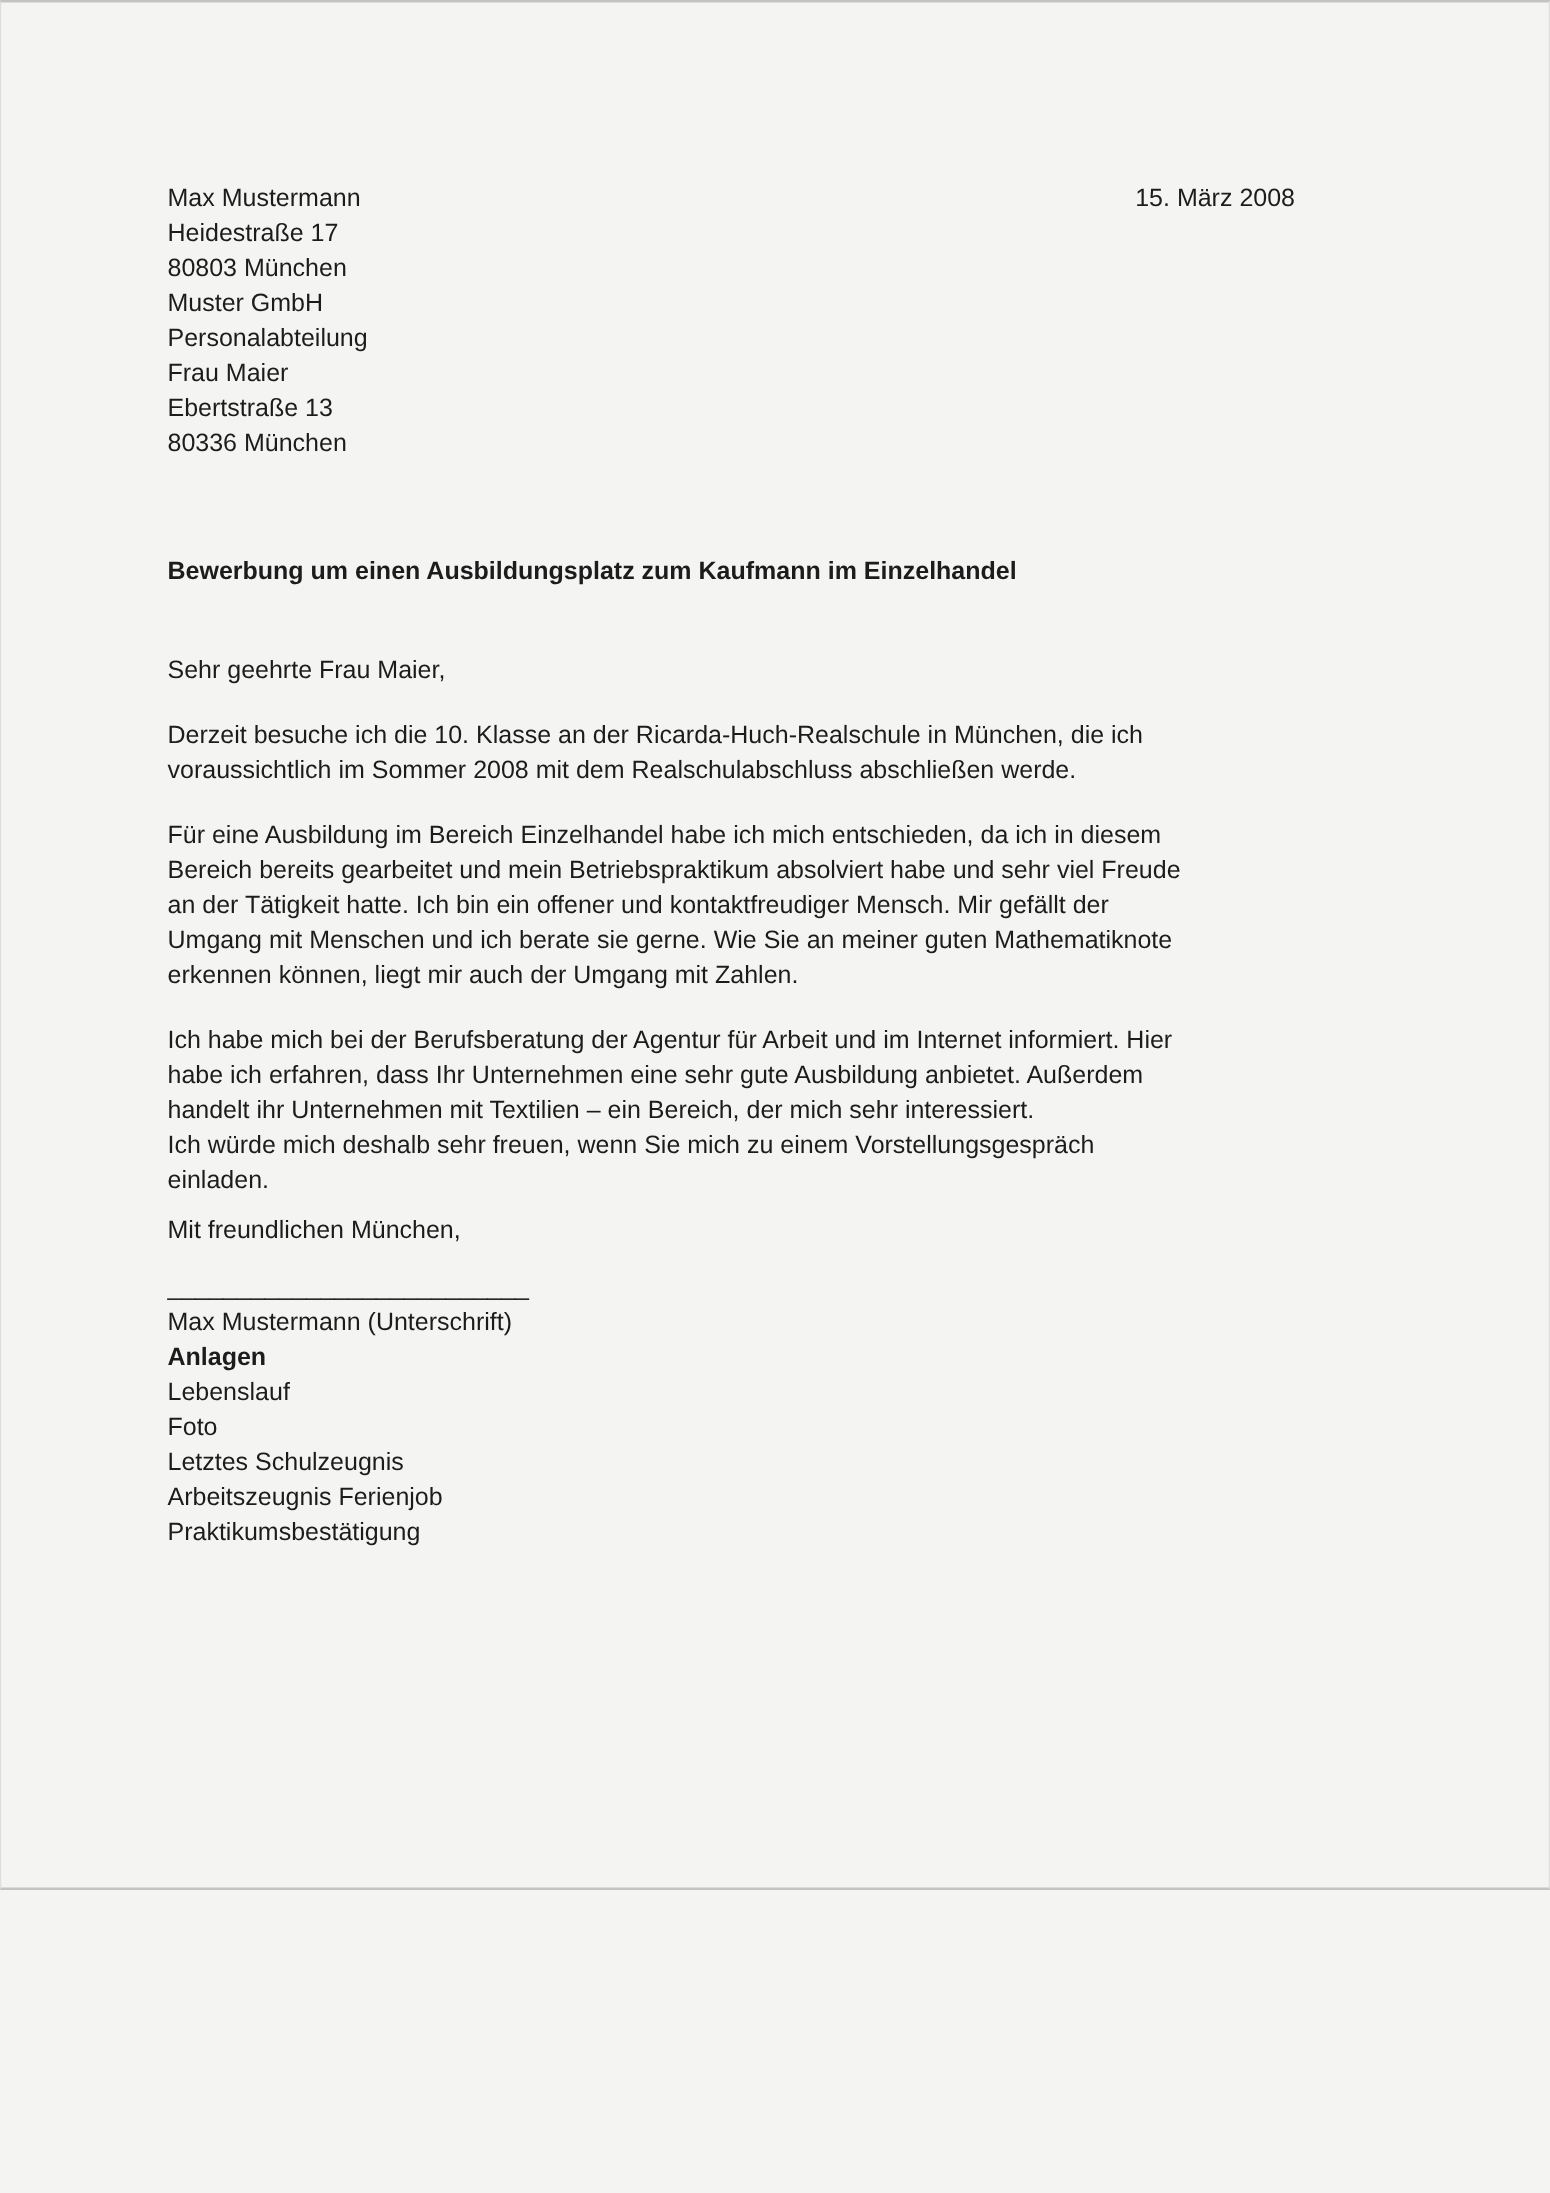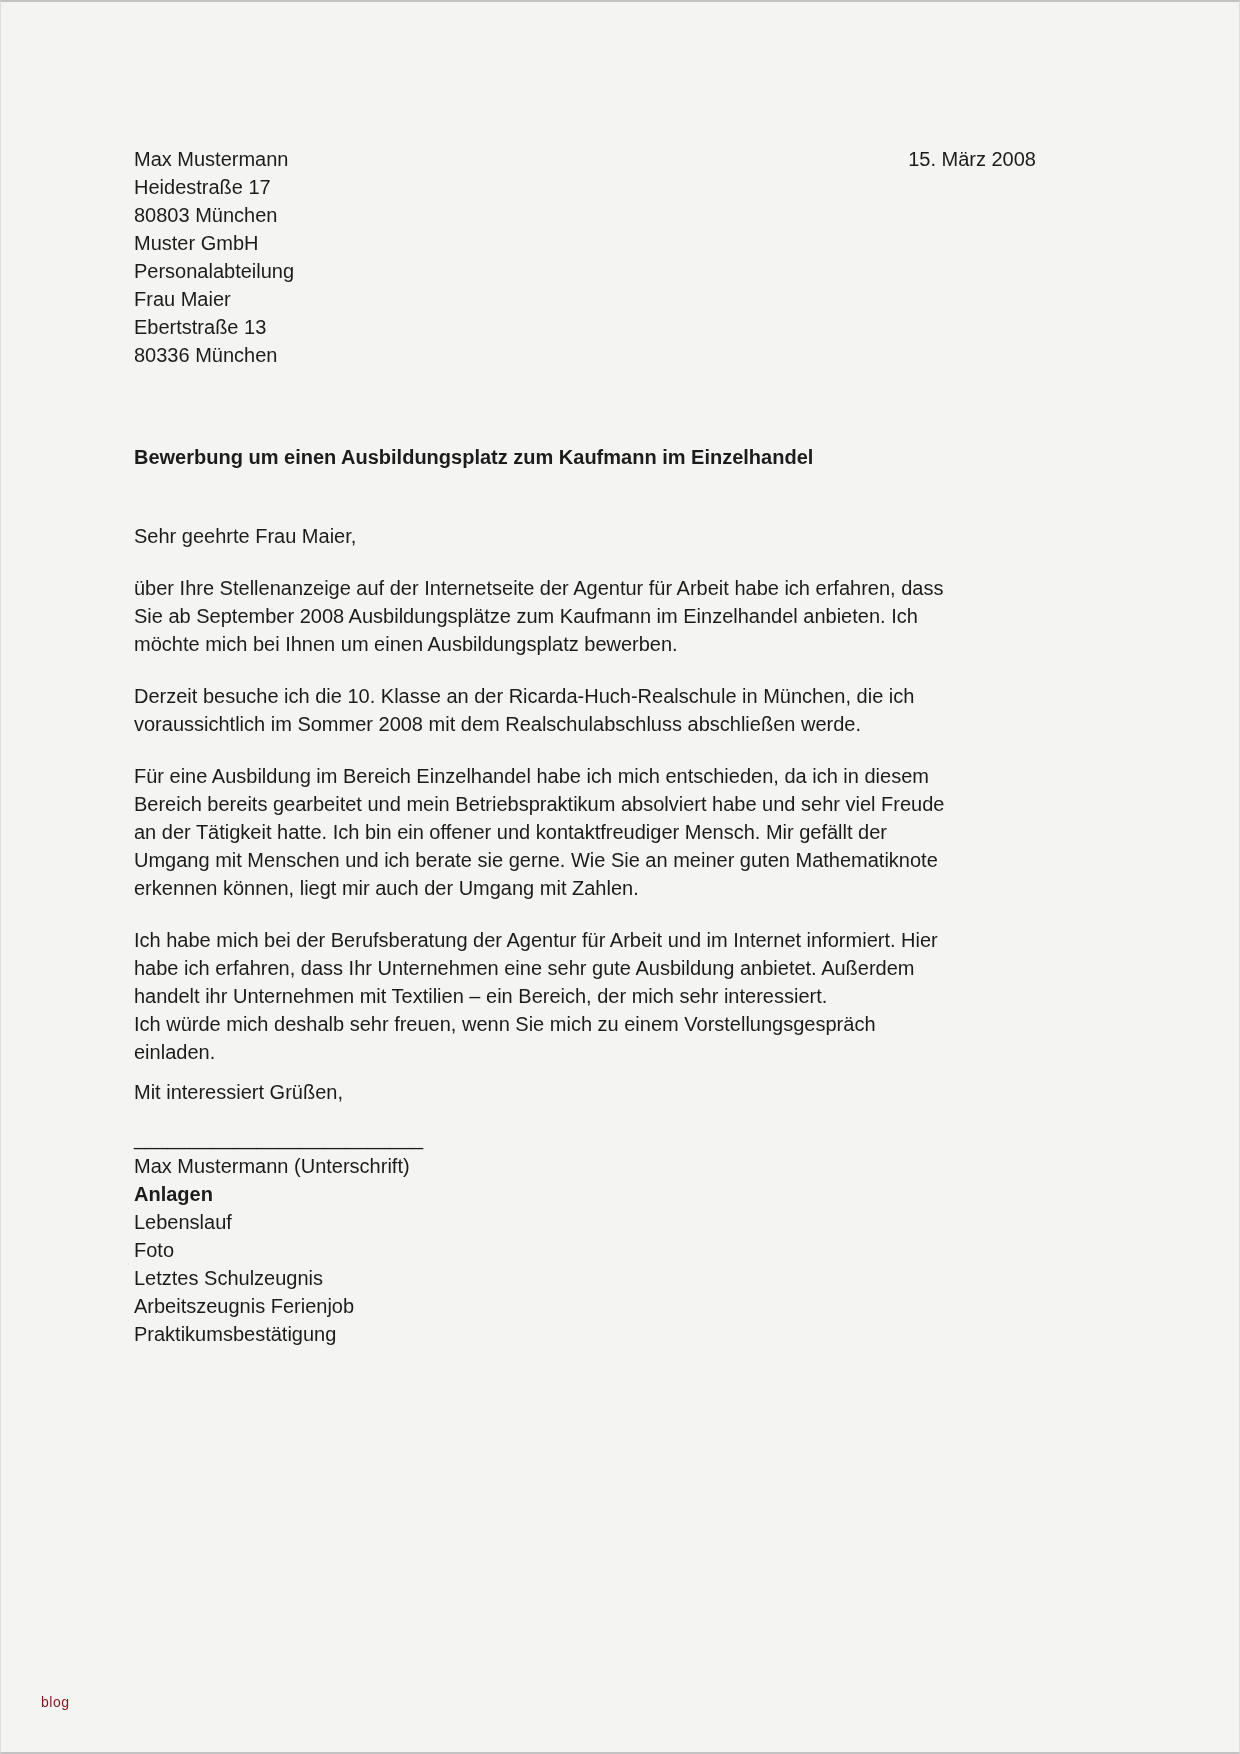--- a/index.html
+++ b/index.html
@@ -3,21 +3,21 @@
 <meta charset="utf-8">
 <style>
   html, body {
     margin: 0;
     padding: 0;
     background: #f4f4f3;
   }
   .page {
     position: relative;
     width: 1240px;
-    height: 1754px;
+    height: 1512px;
     box-sizing: border-box;
     background: #f4f4f3;
     border-top: 2px solid #c3c3c3;
     border-bottom: 2px solid #c3c3c3;
     border-left: 1px solid #dedede;
     border-right: 1px solid #dedede;
     font-family: "Liberation Sans", "DejaVu Sans", sans-serif;
     color: #1c1c1c;
     overflow: hidden;
   }
@@ -85,37 +85,34 @@
       <div>Personalabteilung</div>
       <div>Frau Maier</div>
       <div>Ebertstraße 13</div>
       <div>80336 München</div>
     </div>
 
     <div class="subject">Bewerbung um einen Ausbildungsplatz zum Kaufmann im Einzelhandel</div>
 
     <div class="salutation">Sehr geehrte Frau Maier,</div>
 
-    <div class="para">über Ihre Stellenanzeige auf der Internetseite der Agentur für Arbeit habe ich erfahren, dass
-Sie ab September 2008 Ausbildungsplätze zum Kaufmann im Einzelhandel anbieten. Ich
-möchte mich bei Ihnen um einen Ausbildungsplatz bewerben.</div>
     <div class="para">Derzeit besuche ich die 10. Klasse an der Ricarda-Huch-Realschule in München, die ich
 voraussichtlich im Sommer 2008 mit dem Realschulabschluss abschließen werde.</div>
     <div class="para">Für eine Ausbildung im Bereich Einzelhandel habe ich mich entschieden, da ich in diesem
 Bereich bereits gearbeitet und mein Betriebspraktikum absolviert habe und sehr viel Freude
 an der Tätigkeit hatte. Ich bin ein offener und kontaktfreudiger Mensch. Mir gefällt der
 Umgang mit Menschen und ich berate sie gerne. Wie Sie an meiner guten Mathematiknote
 erkennen können, liegt mir auch der Umgang mit Zahlen.</div>
     <div class="para">Ich habe mich bei der Berufsberatung der Agentur für Arbeit und im Internet informiert. Hier
 habe ich erfahren, dass Ihr Unternehmen eine sehr gute Ausbildung anbietet. Außerdem
 handelt ihr Unternehmen mit Textilien – ein Bereich, der mich sehr interessiert.
 Ich würde mich deshalb sehr freuen, wenn Sie mich zu einem Vorstellungsgespräch
 einladen.</div>
 
-    <div class="para closing">Mit interessiert Grüßen,</div>
+    <div class="para closing">Mit freundlichen München,</div>
 
     <div class="signature-block">
       <div class="sig-rule">__________________________</div>
       <div>Max Mustermann (Unterschrift)</div>
     </div>
 
     <div class="enclosures">
       <div class="enclosures-title">Anlagen</div>
       <div>Lebenslauf</div>
       <div>Foto</div>

